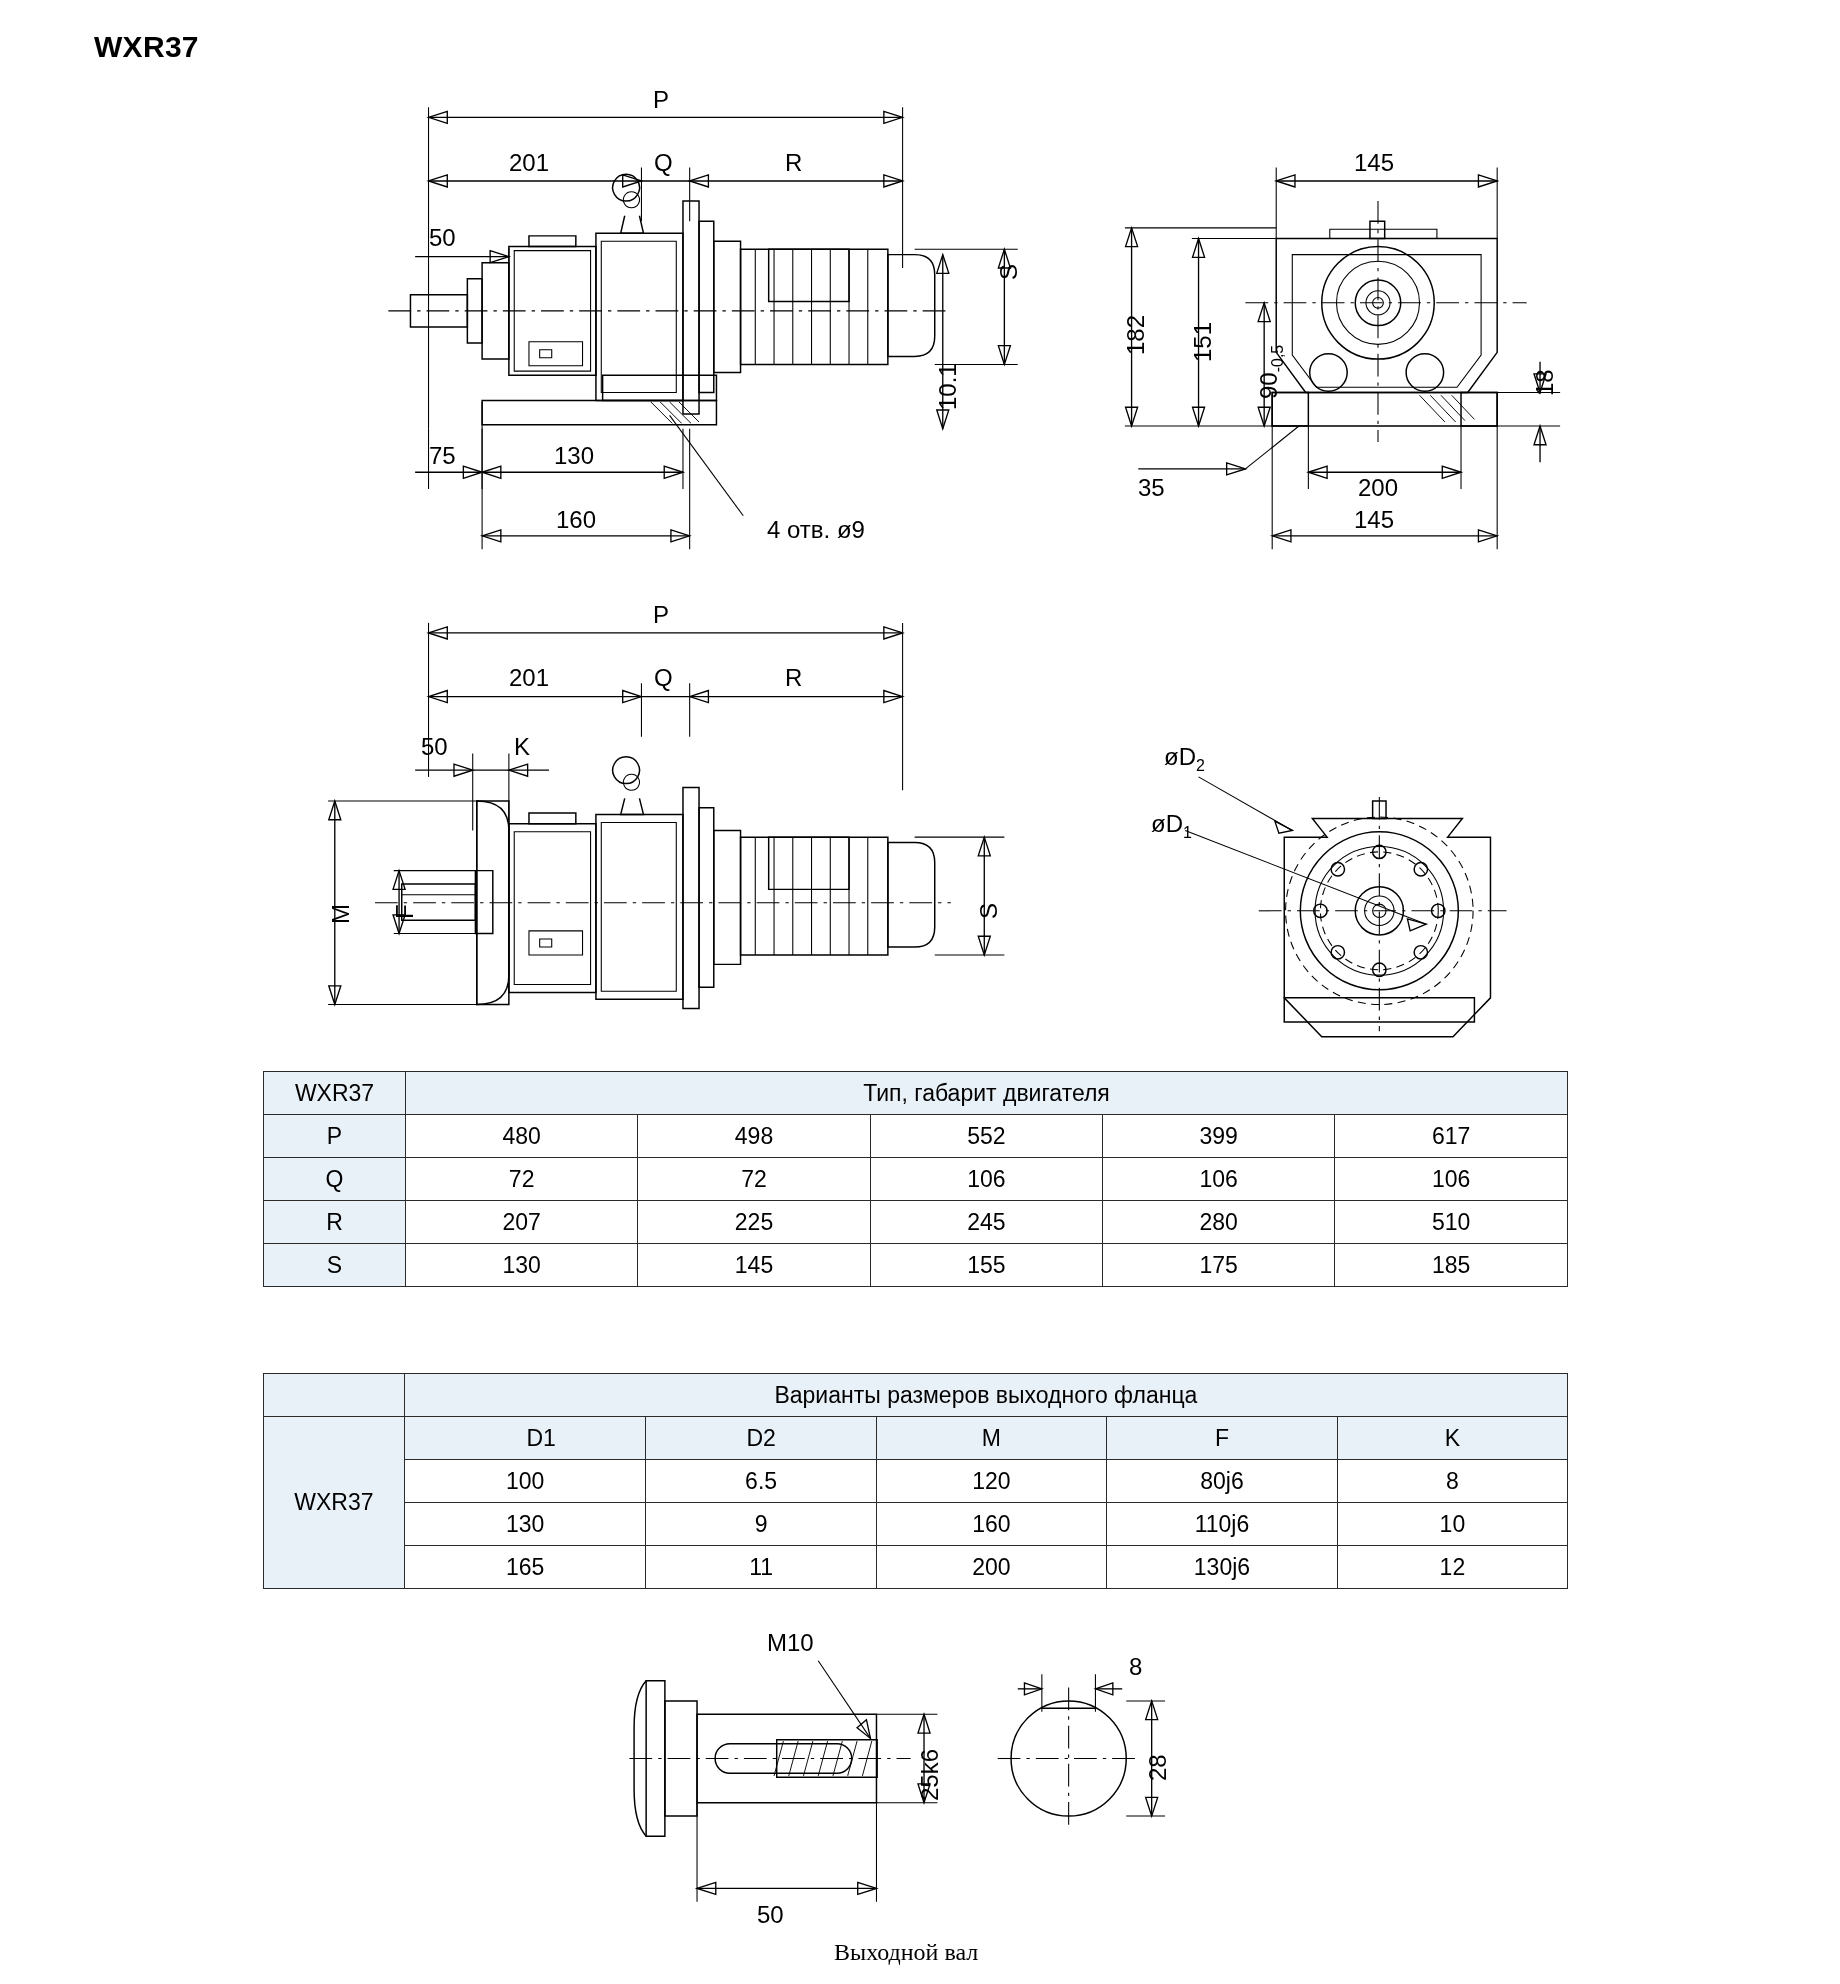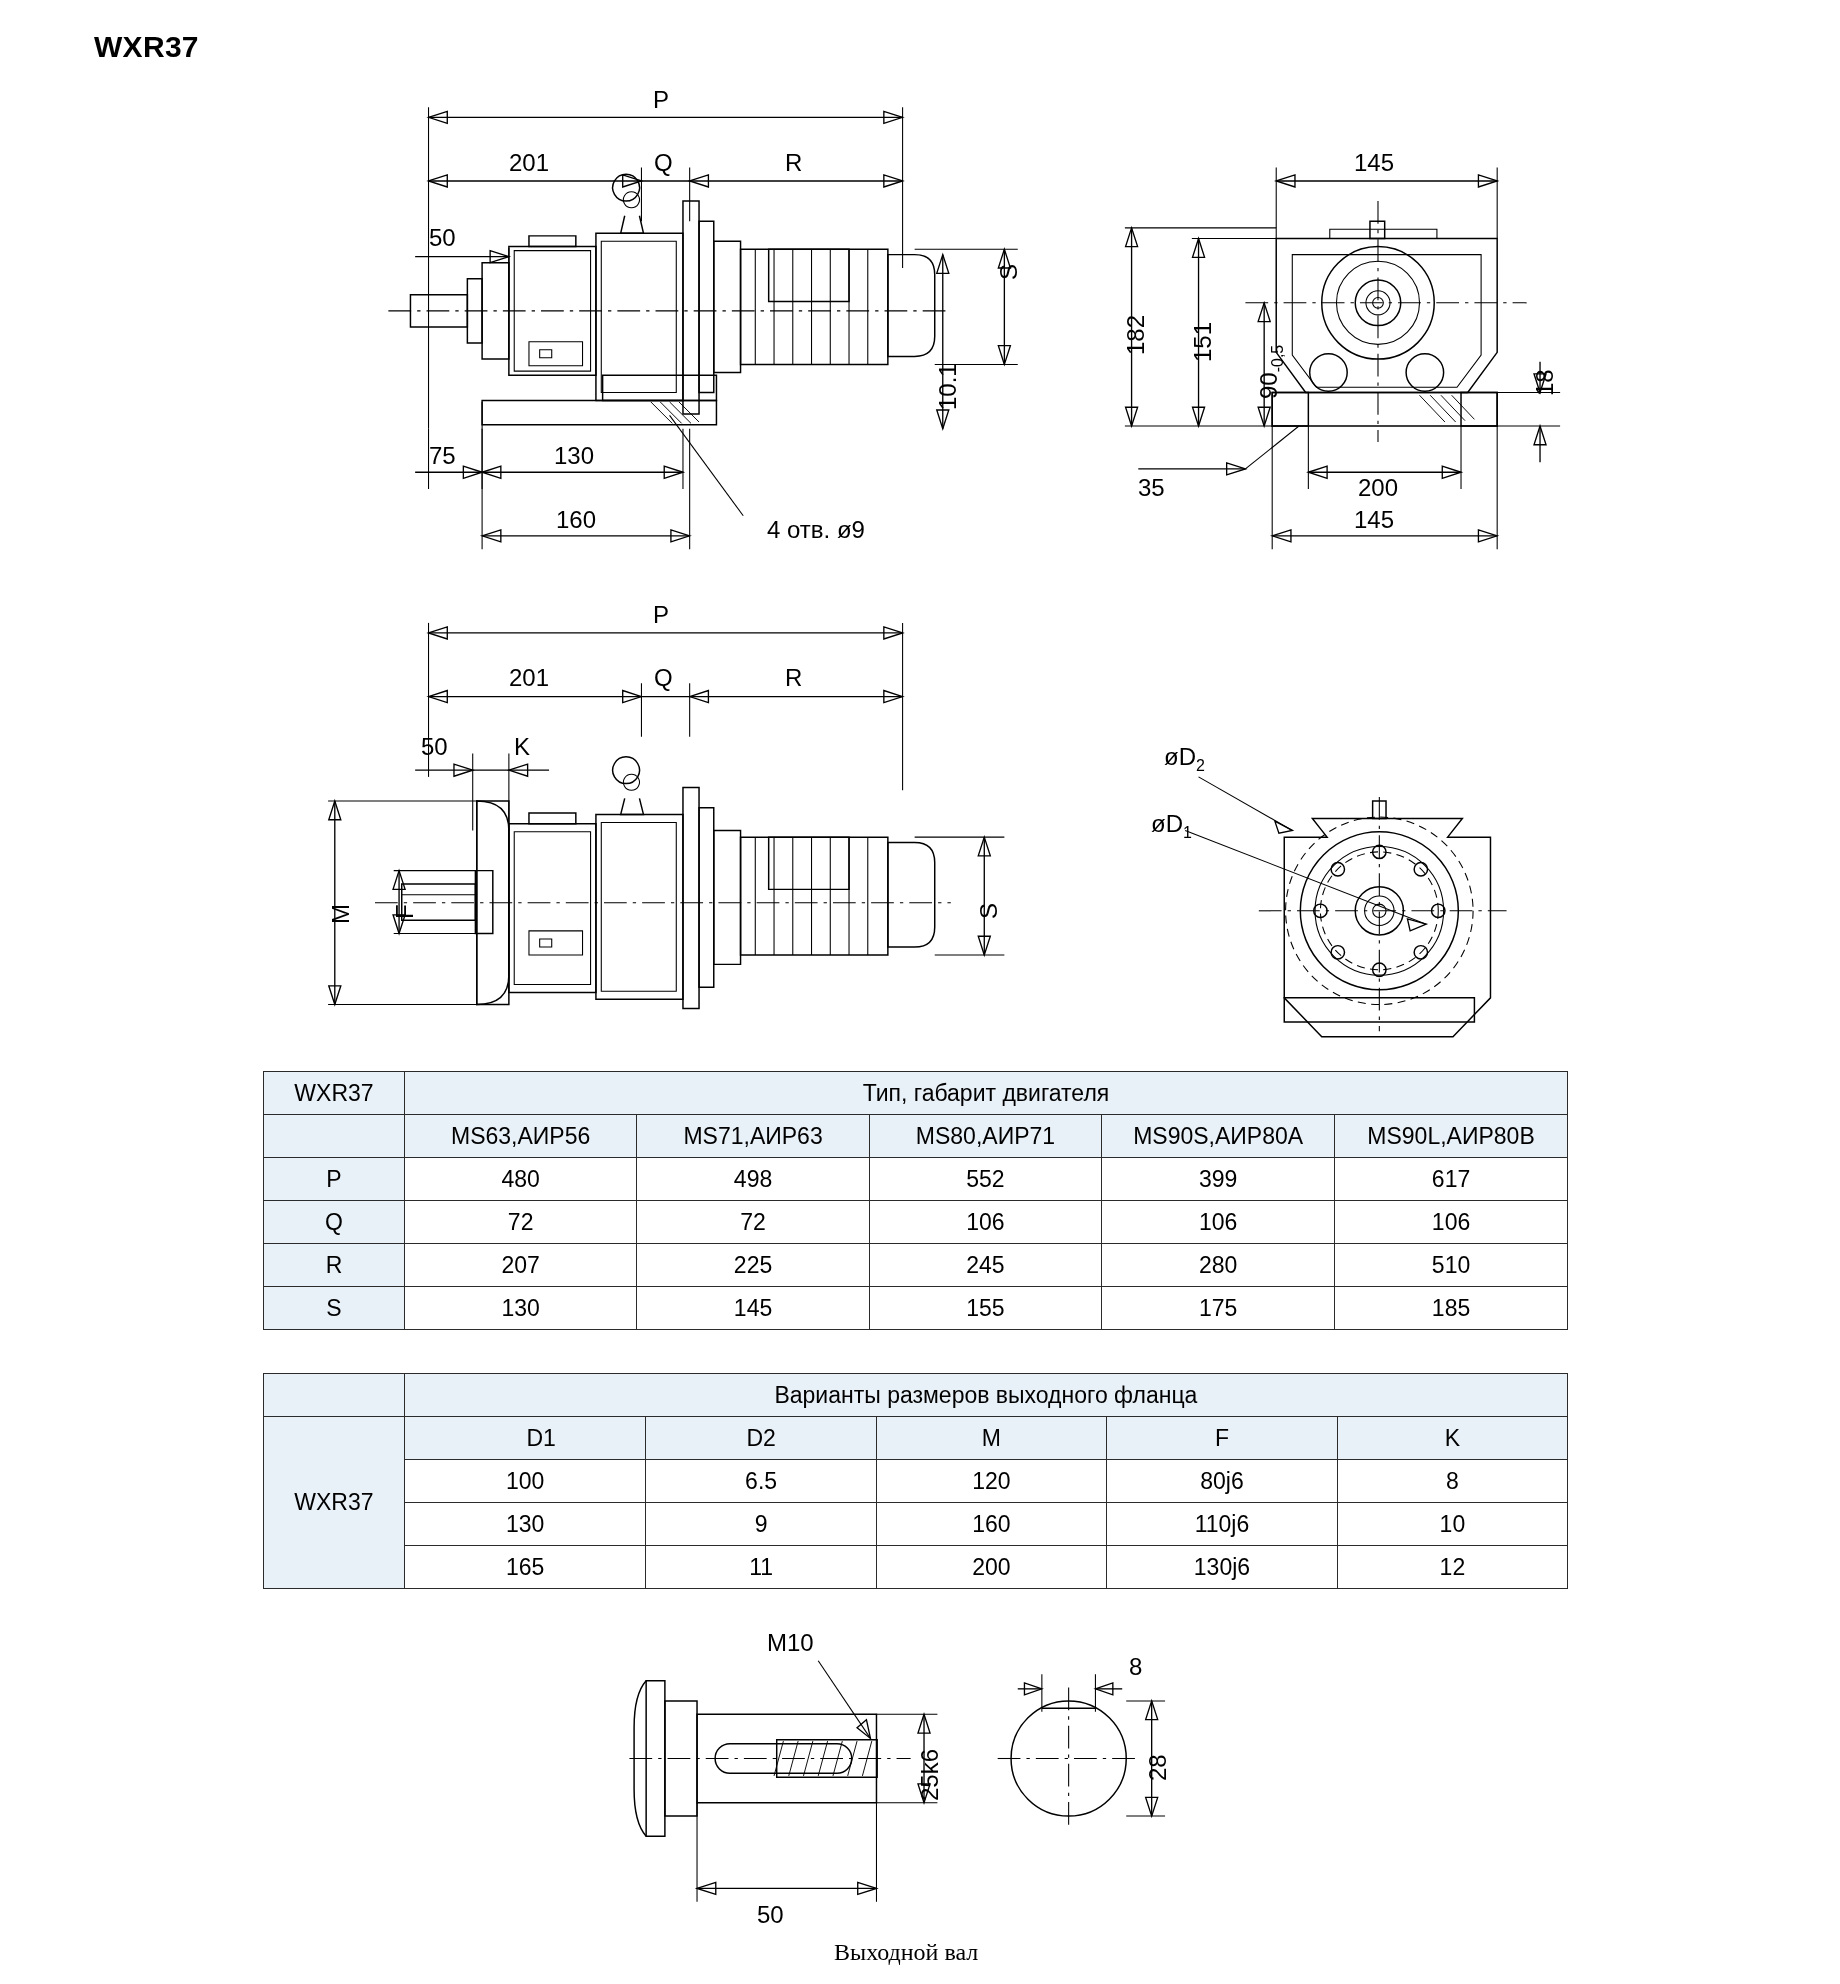--- a/index.html
+++ b/index.html
@@ -510,28 +510,20 @@
 <div class="dimtext v" style="left:1144px; top:1781px; transform:rotate(-90deg);">28</div>
 <div class="caption" style="left:834px; top:1939px;font-family:Liberation Serif, serif;">Выходной вал</div>
 
 <table class="spec" style="position:absolute; left:263px; top:1071px; width:1305px;">
   <tbody>
     <tr>
       <td class="hdr-blue" style="width:141px;">WXR37</td>
       <td class="hdr-blue" colspan="5">Тип, габарит двигателя</td>
     </tr>
     <tr>
-      <td class="hdr-blue"></td>
-      <td class="hdr-blue" style="width:233px;">MS63,АИР56</td>
-      <td class="hdr-blue" style="width:233px;">MS71,АИР63</td>
-      <td class="hdr-blue" style="width:233px;">MS80,АИР71</td>
-      <td class="hdr-blue" style="width:233px;">MS90S,АИР80A</td>
-      <td class="hdr-blue" style="width:233px;">MS90L,АИР80B</td>
-    </tr>
-    <tr>
       <td class="cell-blue">P</td>
       <td>480</td>
       <td>498</td>
       <td>552</td>
       <td>399</td>
       <td>617</td>
     </tr>
     <tr>
       <td class="cell-blue">Q</td>
       <td>72</td>

